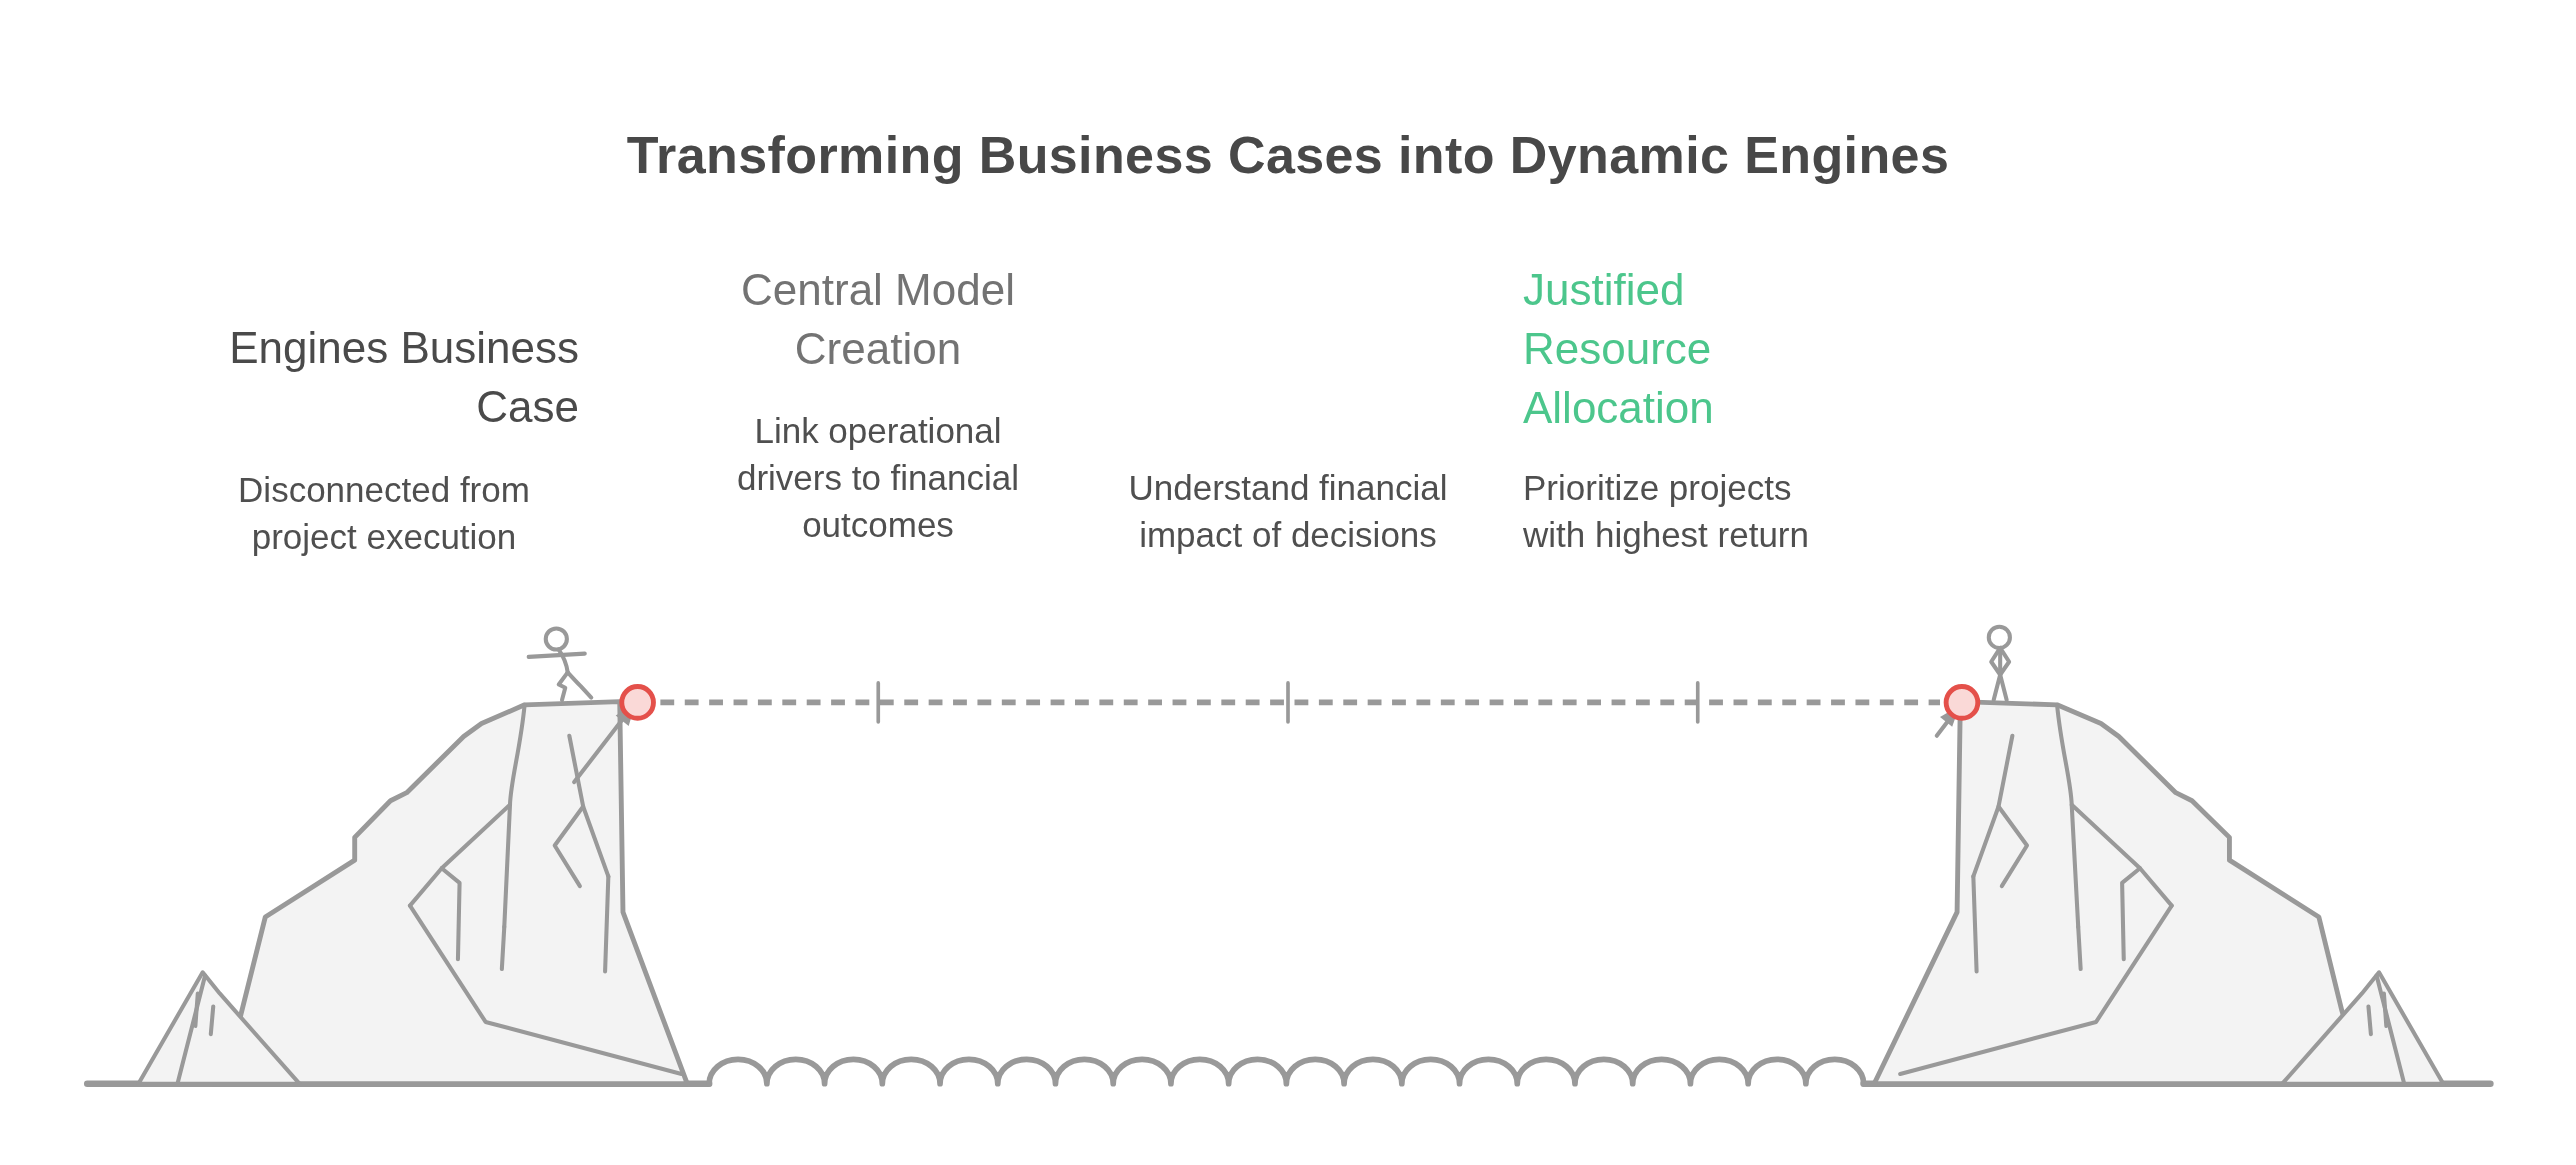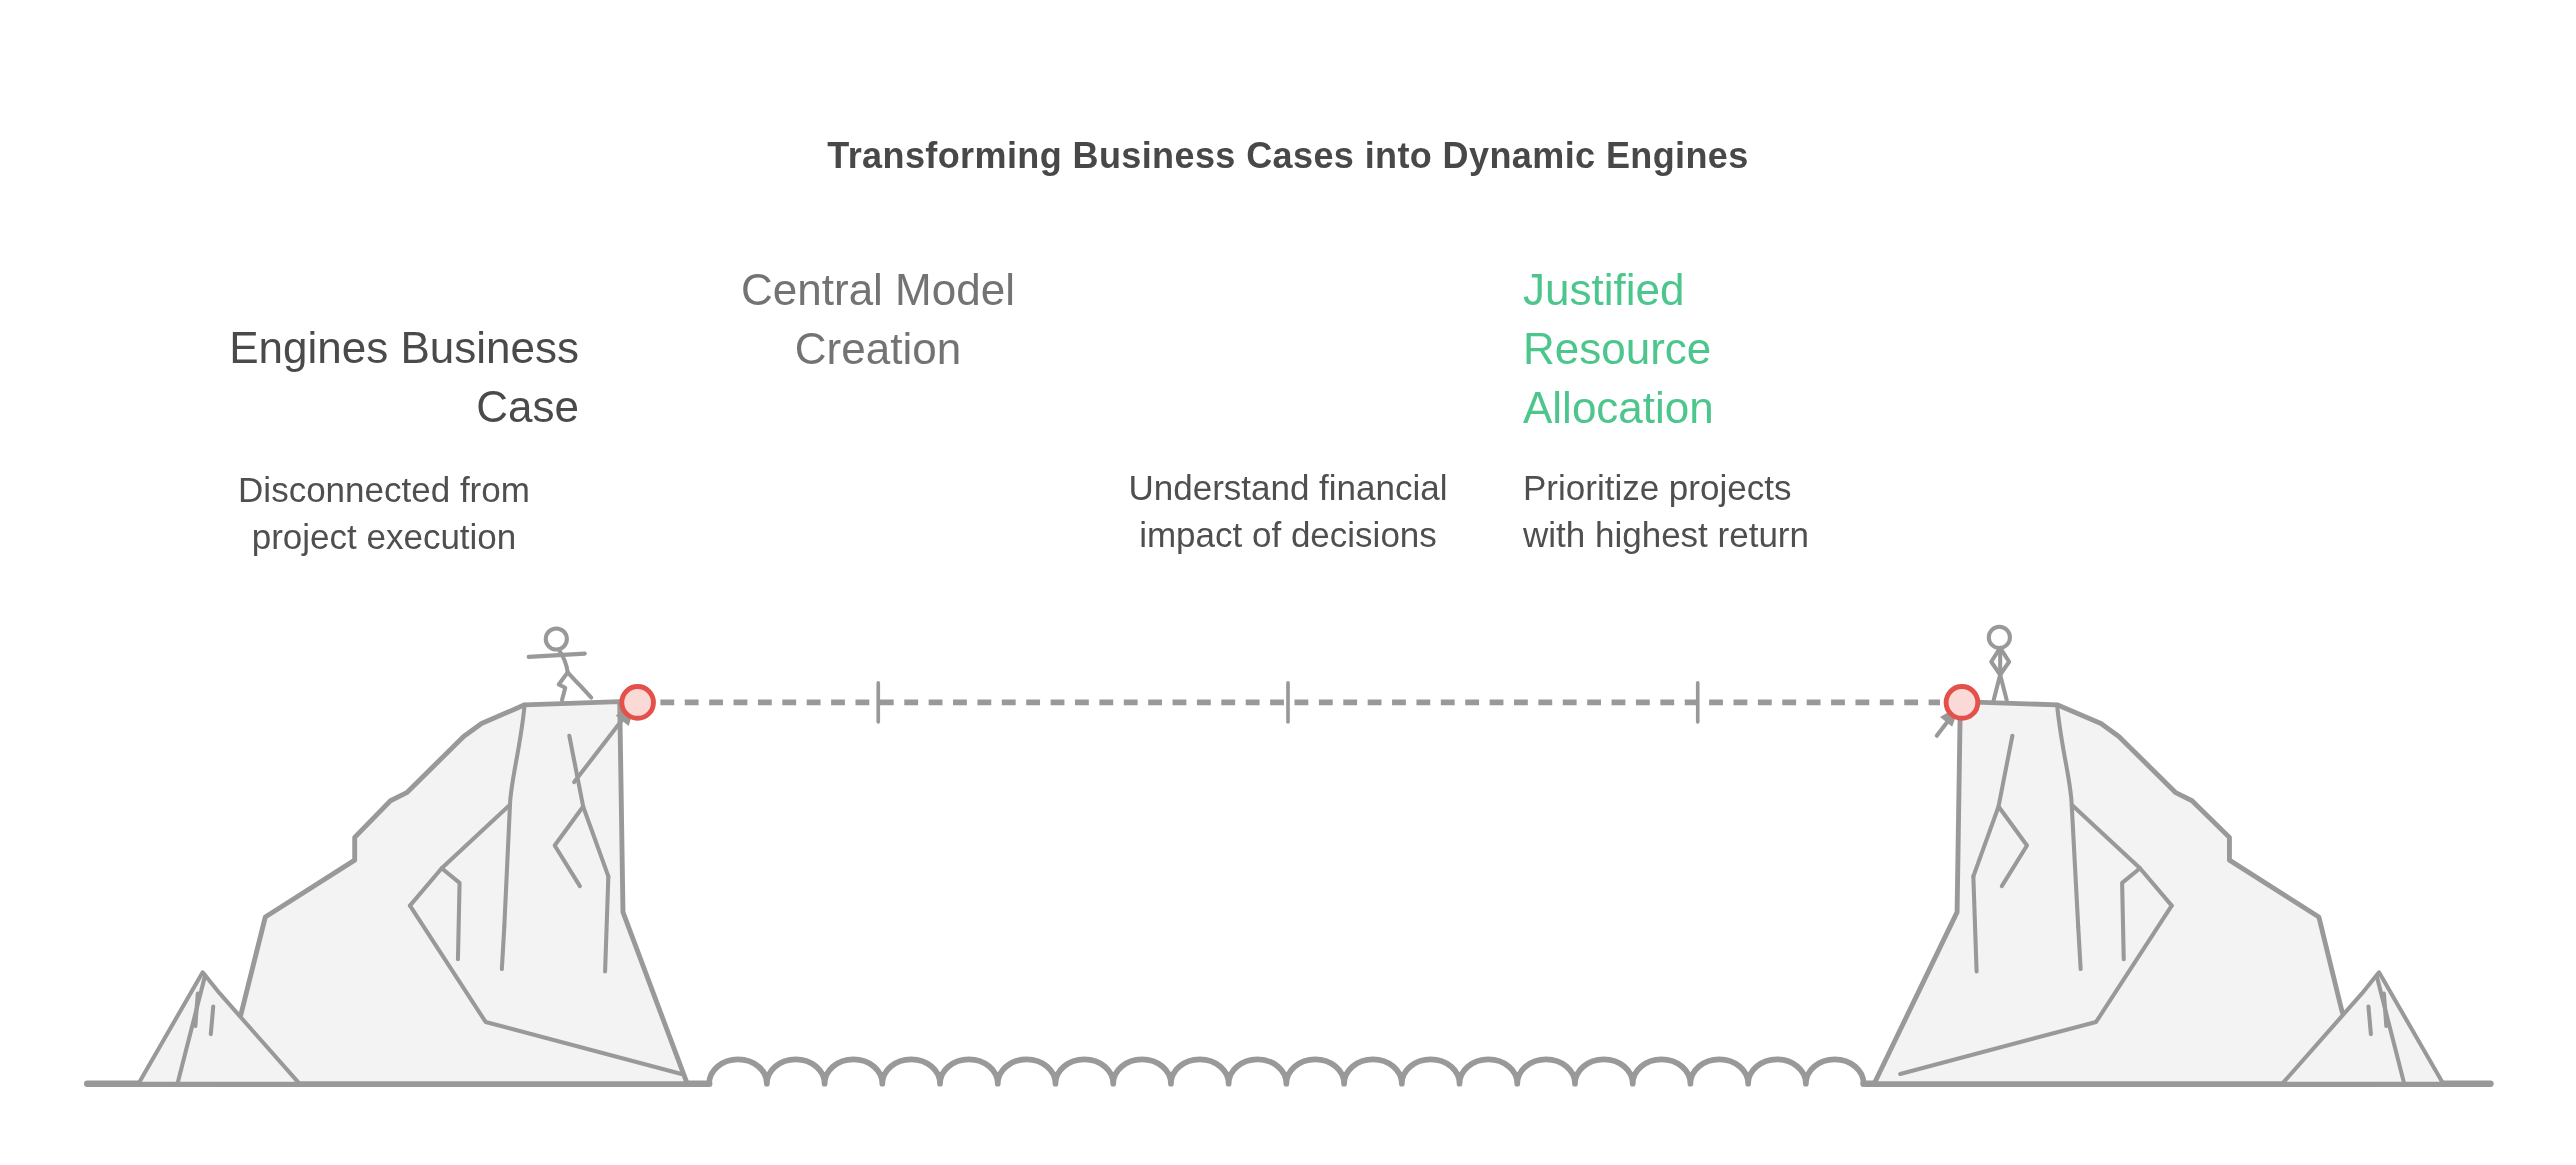--- a/index.html
+++ b/index.html
@@ -18,21 +18,21 @@
     width: 2576px;
     height: 1165px;
     background: #ffffff;
   }
   .page-title {
     position: absolute;
     top: 122px;
     left: 0;
     width: 100%;
     text-align: center;
-    font-size: 36px;
+    font-size: 52px;
     line-height: 67px;
     font-weight: 700;
     color: #484848;
     letter-spacing: 0.4px;
   }
   .col {
     position: absolute;
     top: 0;
     height: 618px;
   }
@@ -84,20 +84,23 @@
   <div class="col c1">
     <div class="heading" style="color: rgb(74, 74, 74);">Engines Business
 Case</div>
     <div class="body-text">Disconnected from
 project execution</div>
   </div>
 
   <div class="col c2">
     <div class="heading" style="color: #737373;">Central Model
 Creation</div>
+    <div class="body-text">Link operational
+drivers to financial
+outcomes</div>
   </div>
 
   <div class="col c3">
     <div class="body-text">Understand financial
 impact of decisions</div>
   </div>
 
   <div class="col c4">
     <div class="heading" style="color: rgb(76, 198, 140);">Justified
 Resource

